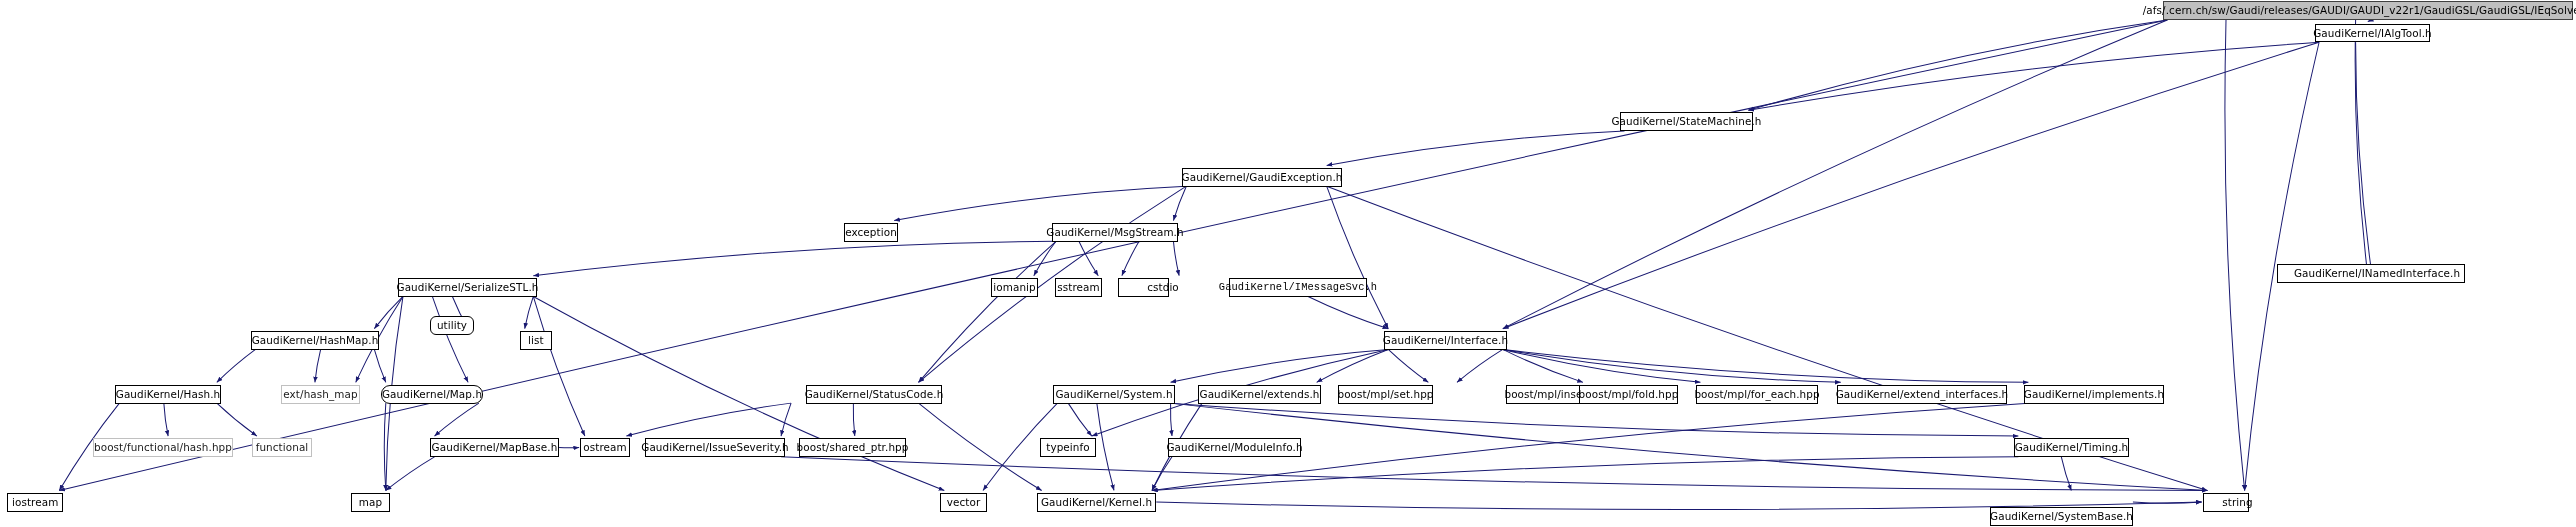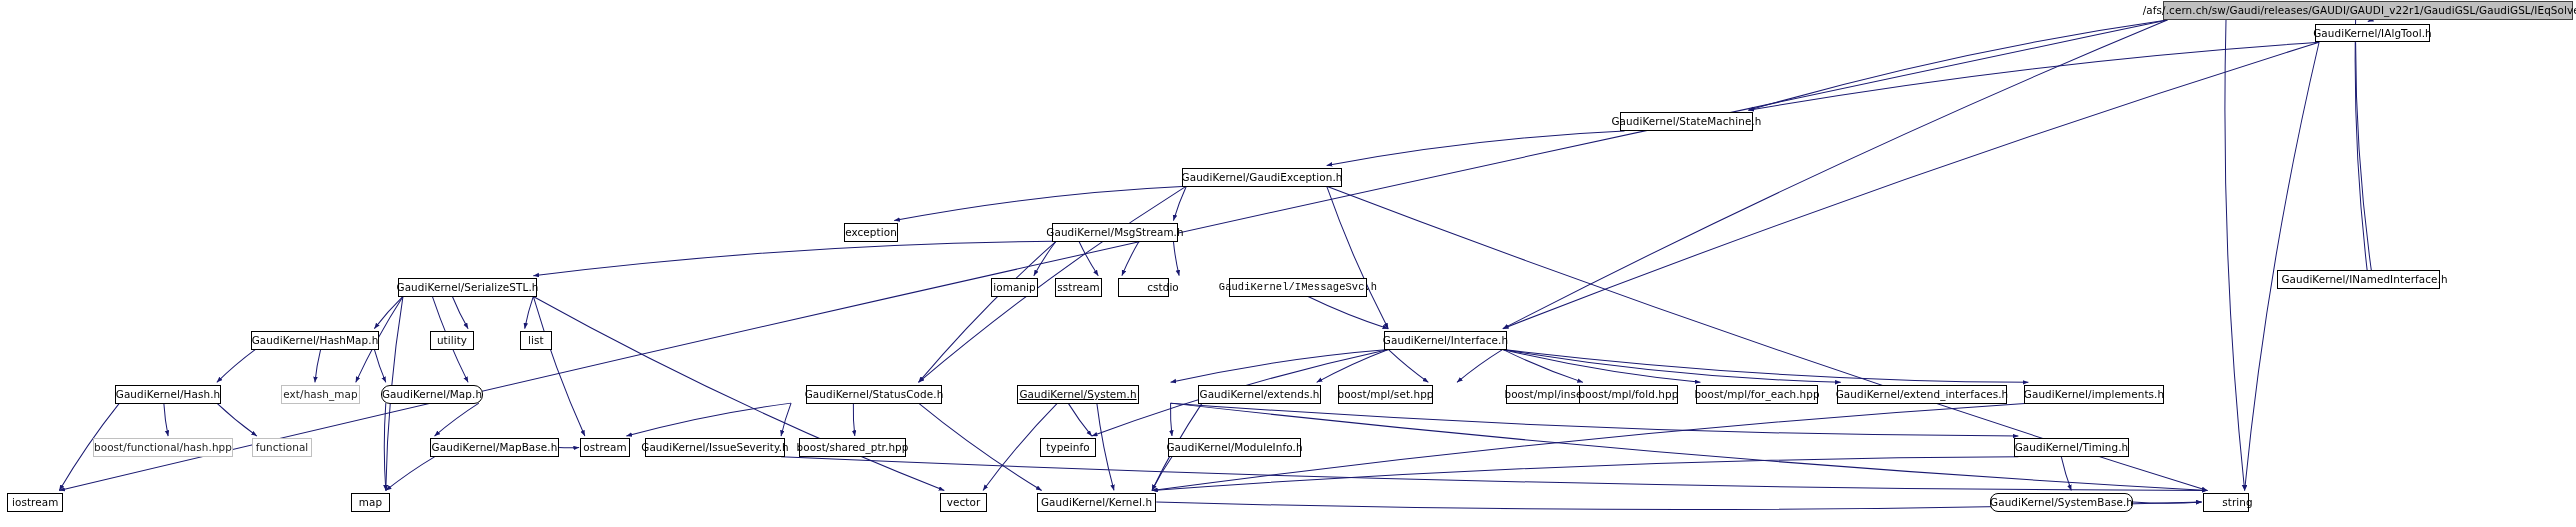--- a/index.html
+++ b/index.html
@@ -127,54 +127,54 @@
         <path d="M1614,701 Q2344,722 3074,701" marker-end="url(#arrow)"></path>
         <path d="M1678,563 Q1638.73,621.55 1608,685" marker-end="url(#arrow)"></path>
         <path d="M2832,563 Q2217.917183304204,603.1035439700481 1608,685" marker-end="url(#arrow)"></path>
       </g>
   </svg>
   <div id="nodes">
       <div class="node root" style="left: 2163px; top: 1.4px; width: 410px;">/afs/.cern.ch/sw/Gaudi/releases/GAUDI/GAUDI_v22r1/GaudiGSL/GaudiGSL/IEqSolver.h</div>
       <div class="node" style="left: 2315px; top: 23.6px; width: 115px;">GaudiKernel/IAlgTool.h</div>
       <div class="node" style="left: 1620px; top: 112px; width: 133px;">GaudiKernel/StateMachine.h</div>
       <div class="node" style="left: 1182px; top: 168px; width: 160px;">GaudiKernel/GaudiException.h</div>
-      <div class="node" style="left: 2277px; top: 270px; width: 163px; padding-left: 17px;">GaudiKernel/INamedInterface.h</div>
+      <div class="node" style="left: 2277px; top: 264px; width: 188px; padding-left: 17px;">GaudiKernel/INamedInterface.h</div>
       <div class="node" style="left: 844px; top: 223px; width: 54px;">exception</div>
       <div class="node" style="left: 1052px; top: 223px; width: 126px;">GaudiKernel/MsgStream.h</div>
       <div class="node" style="left: 991px; top: 278px; width: 47px;">iomanip</div>
       <div class="node" style="left: 1055px; top: 278px; width: 47px;">sstream</div>
       <div class="node" style="left: 1118px; top: 278px; width: 43px; padding-left: 44px;">cstdio</div>
       <div class="node" style="left: 1229px; top: 278px; width: 138px; font-family: Liberation Mono, monospace;">GaudiKernel/IMessageSvc.h</div>
       <div class="node" style="left: 398px; top: 278px; width: 139px;">GaudiKernel/SerializeSTL.h</div>
       <div class="node" style="left: 1384px; top: 331px; width: 123px;">GaudiKernel/Interface.h</div>
       <div class="node" style="left: 251px; top: 331px; width: 128px;">GaudiKernel/HashMap.h</div>
-      <div class="node" style="left: 430px; top: 331px; width: 44px;">utility</div>
+      <div class="node" style="left: 430px; top: 316px; width: 44px; border-radius: 6px;">utility</div>
       <div class="node" style="left: 520px; top: 331px; width: 31.5px;">list</div>
       <div class="node" style="left: 115px; top: 385px; width: 106px;">GaudiKernel/Hash.h</div>
       <div class="node ext" style="left: 281px; top: 385px; width: 79px;">ext/hash_map</div>
       <div class="node" style="left: 381px; top: 385px; width: 102px; border-radius: 9px;">GaudiKernel/Map.h</div>
       <div class="node" style="left: 787px; top: 385px; width: 136px; margin-left: 19px;">GaudiKernel/StatusCode.h</div>
-      <div class="node" style="left: 1017px; top: 385px; width: 122px; text-decoration: underline;">GaudiKernel/System.h</div>
+      <div class="node" style="left: 1053px; top: 385px; width: 122px;">GaudiKernel/System.h</div>
       <div class="node" style="left: 1198px; top: 385px; width: 123px;">GaudiKernel/extends.h</div>
       <div class="node" style="left: 1338px; top: 385px; width: 95px;">boost/mpl/set.hpp</div>
       <div class="node" style="left: 1481px; top: 385px; width: 107px; margin-left: 25px;">boost/mpl/insert.hpp</div>
       <div class="node" style="left: 1579px; top: 385px; width: 99px;">boost/mpl/fold.hpp</div>
       <div class="node" style="left: 1696px; top: 385px; width: 122px;">boost/mpl/for_each.hpp</div>
       <div class="node" style="left: 1837px; top: 385px; width: 170px;">GaudiKernel/extend_interfaces.h</div>
       <div class="node" style="left: 2024px; top: 385px; width: 140px;">GaudiKernel/implements.h</div>
       <div class="node ext" style="left: 93px; top: 438px; width: 140px;">boost/functional/hash.hpp</div>
       <div class="node ext" style="left: 252px; top: 438px; width: 60px;">functional</div>
       <div class="node" style="left: 430px; top: 438px; width: 129px;">GaudiKernel/MapBase.h</div>
       <div class="node" style="left: 580px; top: 438px; width: 50px;">ostream</div>
       <div class="node" style="left: 645px; top: 438px; width: 140px;">GaudiKernel/IssueSeverity.h</div>
       <div class="node" style="left: 799px; top: 438px; width: 107px;">boost/shared_ptr.hpp</div>
       <div class="node" style="left: 1040px; top: 438px; width: 56px;">typeinfo</div>
       <div class="node" style="left: 1168px; top: 438px; width: 133px;">GaudiKernel/ModuleInfo.h</div>
       <div class="node" style="left: 2014px; top: 438px; width: 115px;">GaudiKernel/Timing.h</div>
       <div class="node" style="left: 7.2px; top: 493px; width: 56px;">iostream</div>
       <div class="node" style="left: 351px; top: 493px; width: 39px;">map</div>
       <div class="node" style="left: 940px; top: 493px; width: 47px;">vector</div>
       <div class="node" style="left: 1037px; top: 493px; width: 119px;">GaudiKernel/Kernel.h</div>
-      <div class="node" style="left: 1990px; top: 493px; width: 143px; border-radius: 8px;">GaudiKernel/SystemBase.h</div>
+      <div class="node" style="left: 1990px; top: 507px; width: 143px;">GaudiKernel/SystemBase.h</div>
       <div class="node" style="left: 2203px; top: 493px; width: 46px; padding-left: 28px;">string</div>
     </div>
 </div>
 
 
 </body></html>

